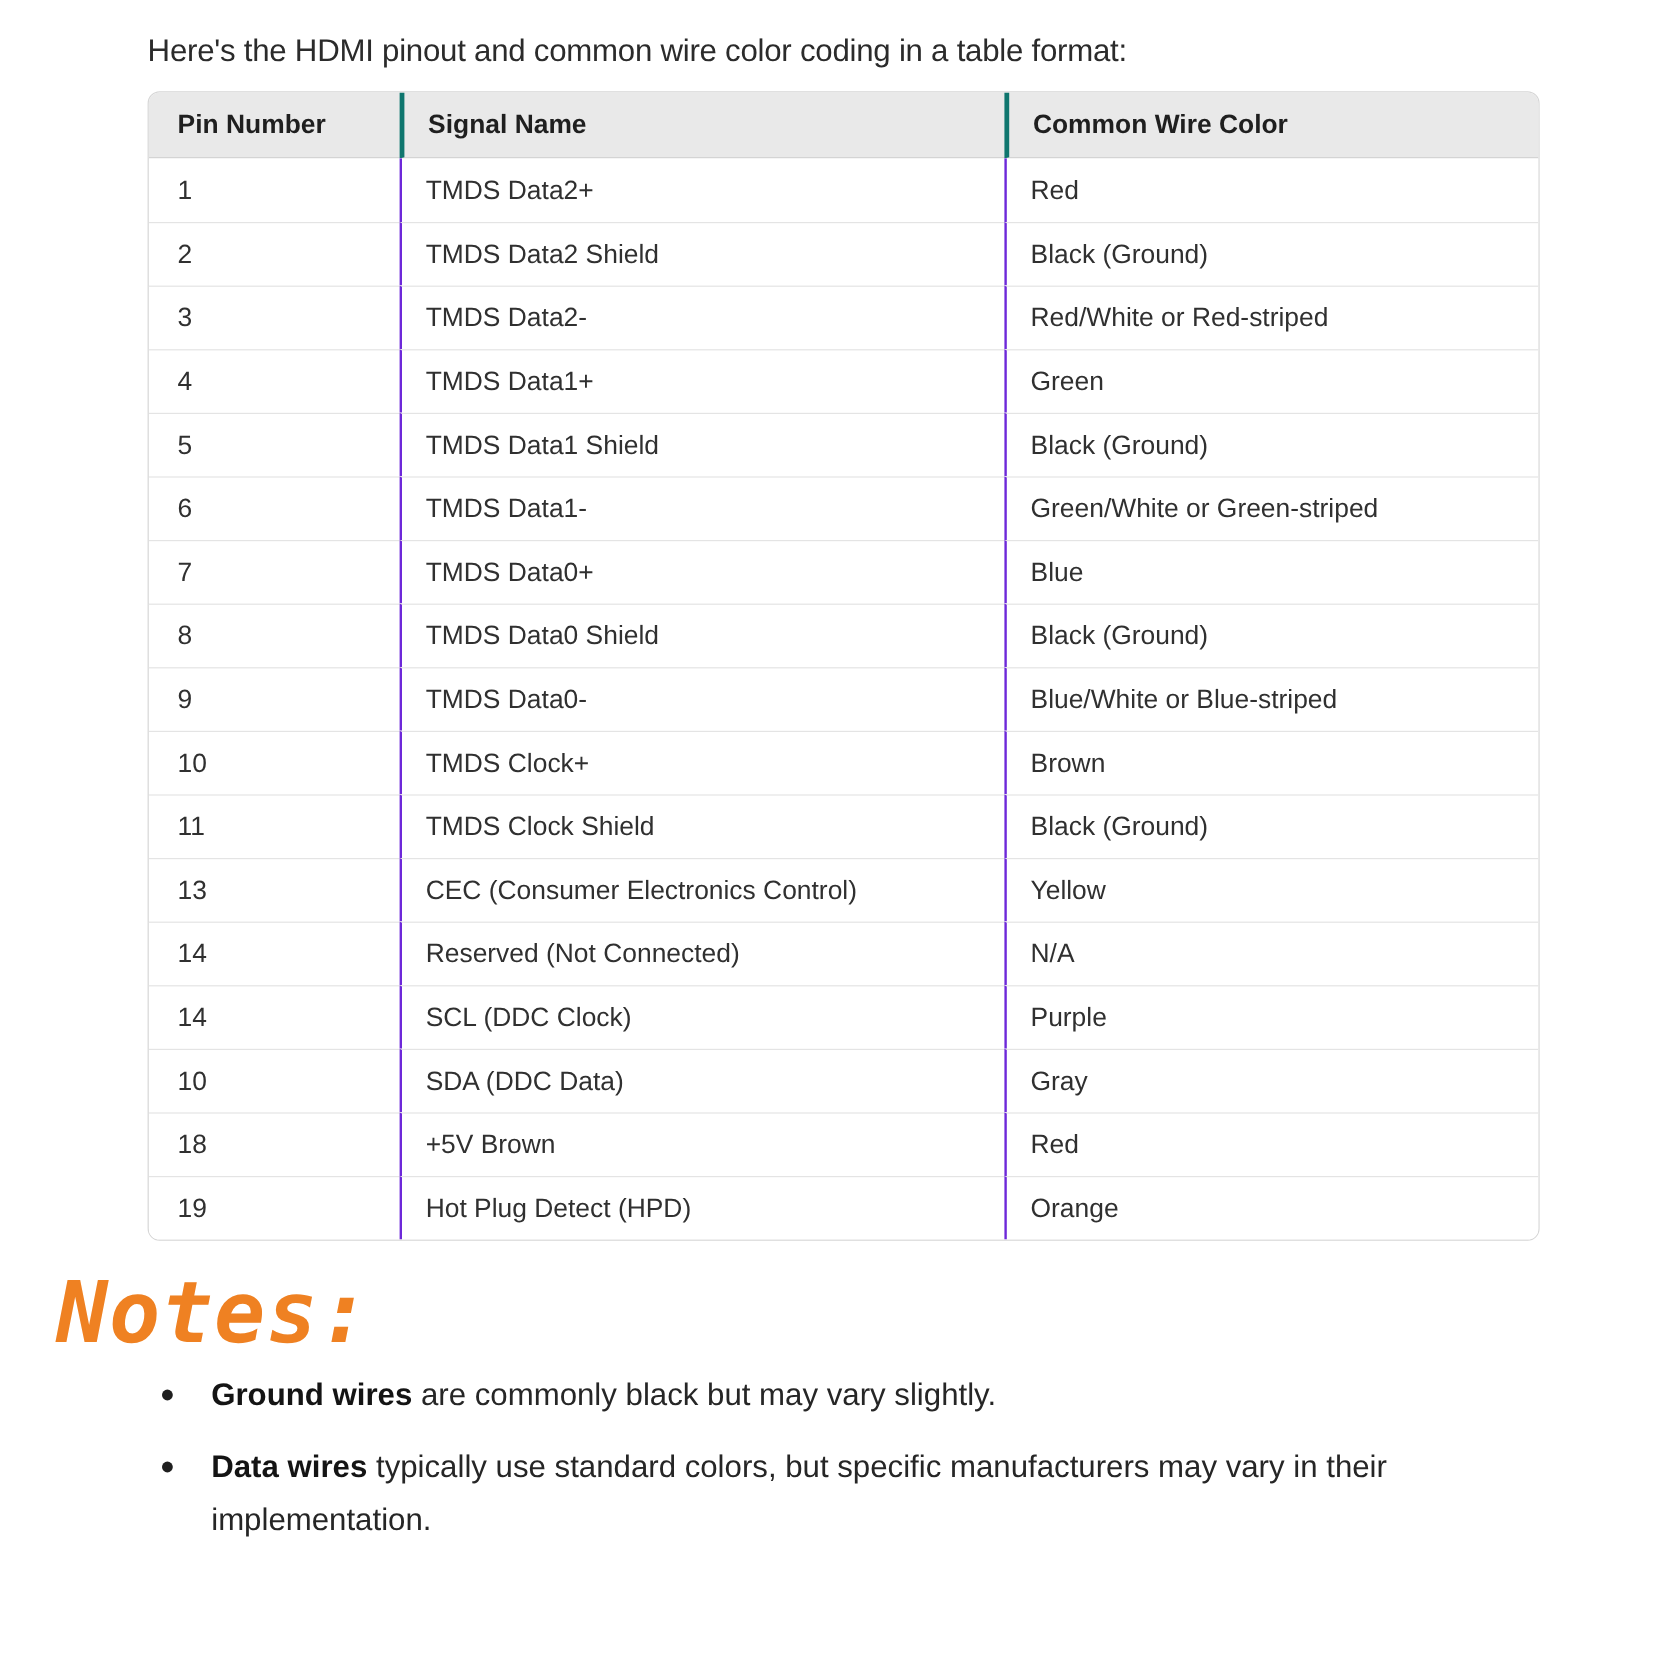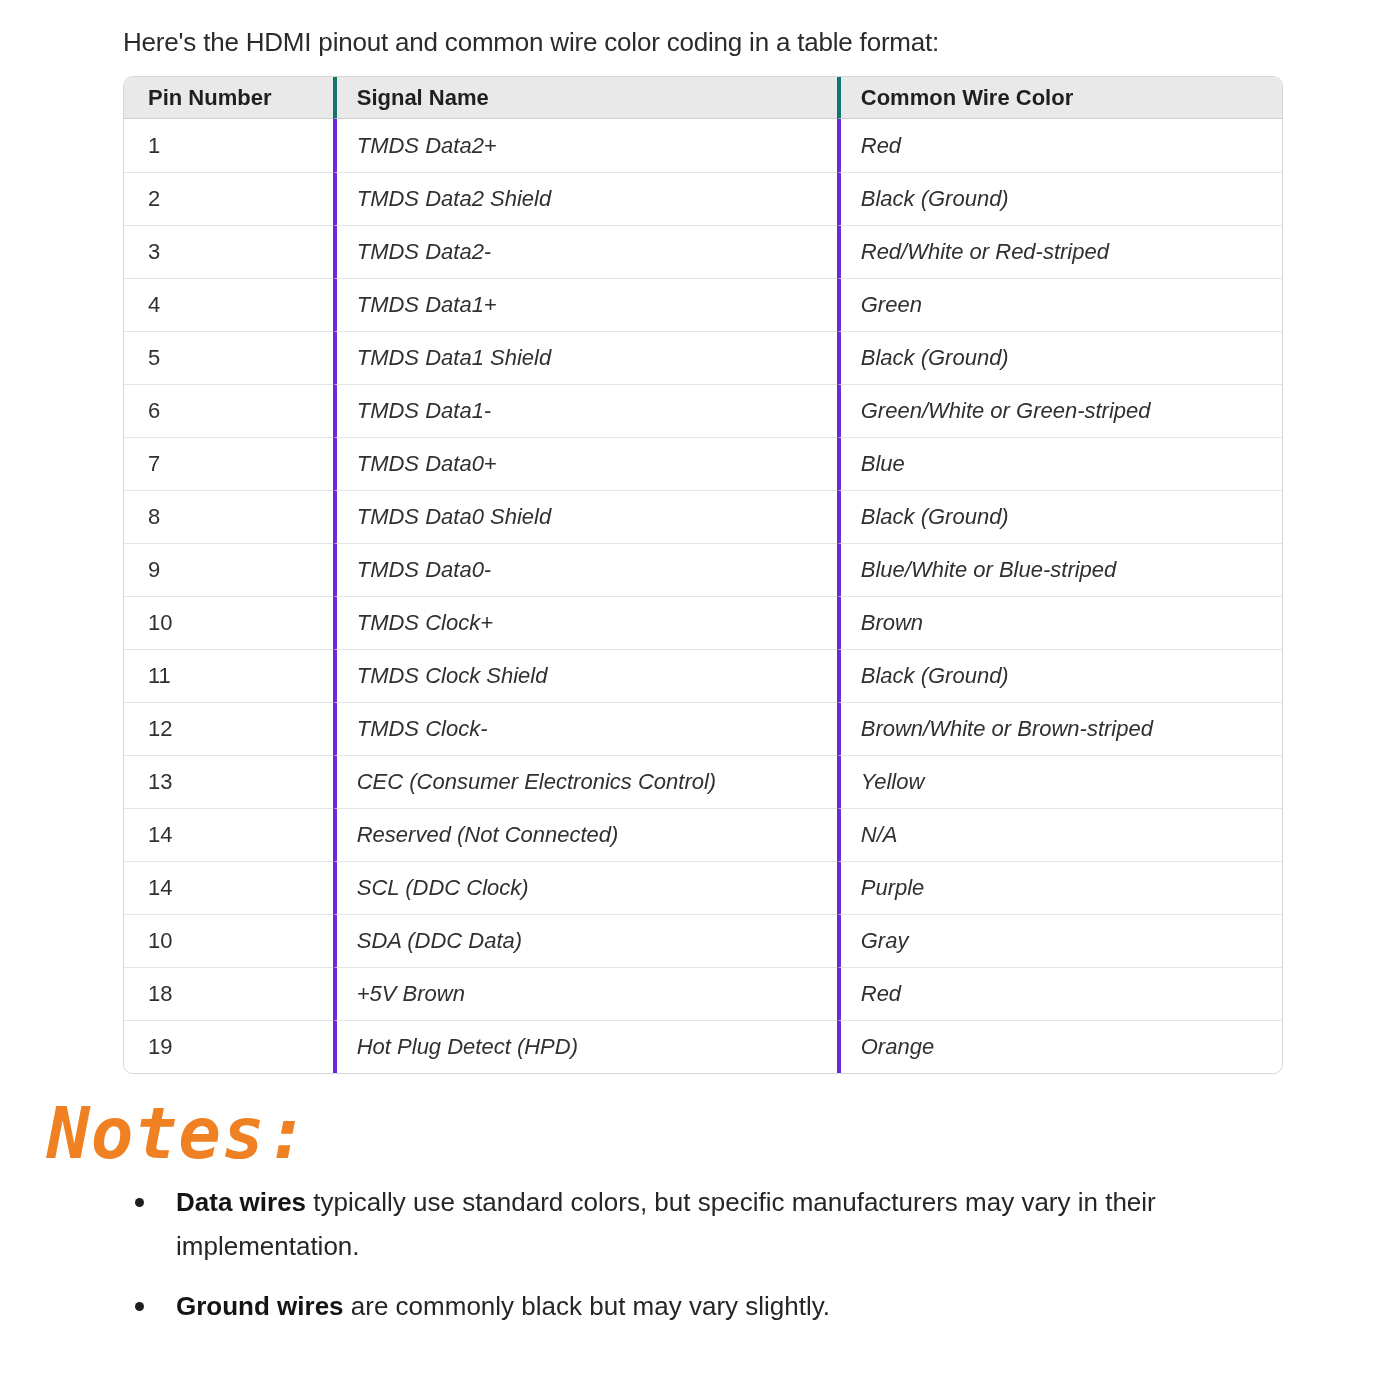--- a/index.html
+++ b/index.html
@@ -25,36 +25,36 @@
     background: #ffffff;
   }
   table.pinout {
     width: 100%;
     border-collapse: separate;
     border-spacing: 0;
     font-size: 22px;
   }
   table.pinout th {
     background: #e9e9e9;
-    height: 42px;
+    height: 55px;
     text-align: left;
     font-weight: 700;
     color: #1f1f1f;
     border-bottom: 1px solid #cfcfcf;
     vertical-align: middle;
   }
   table.pinout td {
     height: 53px;
     color: #303030;
     vertical-align: middle;
     background: #ffffff;
   }
   table.pinout tbody tr + tr td { border-top: 1px solid #e4e4e4; }
   table.pinout th:nth-child(2), table.pinout th:nth-child(3) { border-left: 4px solid #0f766e; }
-  table.pinout td:nth-child(2), table.pinout td:nth-child(3) { border-left: 4px solid #6d28d9; font-style: italic; }
+  table.pinout td:nth-child(2), table.pinout td:nth-child(3) { border-left: 2px solid #6d28d9; }
   table.pinout th:first-child, table.pinout td:first-child { padding-left: 24px; }
   table.pinout th:nth-child(2), table.pinout td:nth-child(2),
   table.pinout th:nth-child(3), table.pinout td:nth-child(3) { padding-left: 20px; }
   .col-pin  { width: 209px; }
   .col-sig  { width: 505px; }
   .col-color{ width: 446px; }
   .notes-heading {
     margin: 30px 0 0 47px;
     font-family: "DejaVu Sans Mono", monospace;
     font-style: italic;
@@ -159,25 +159,20 @@
             <td>10</td>
             <td>TMDS Clock+</td>
             <td>Brown</td>
           </tr>
           <tr>
             <td>11</td>
             <td>TMDS Clock Shield</td>
             <td>Black (Ground)</td>
           </tr>
           <tr>
-            <td>12</td>
-            <td>TMDS Clock-</td>
-            <td>Brown/White or Brown-striped</td>
-          </tr>
-          <tr>
             <td>13</td>
             <td>CEC (Consumer Electronics Control)</td>
             <td>Yellow</td>
           </tr>
           <tr>
             <td>14</td>
             <td>Reserved (Not Connected)</td>
             <td>N/A</td>
           </tr>
           <tr>
@@ -201,20 +196,20 @@
             <td>Orange</td>
           </tr>
         </tbody>
     </table>
   </div>
 
   <h2 class="notes-heading">Notes:</h2>
 
   <ul class="notes-list">
     <li>
+      <span class="bullet-dot"></span><span class="b">Ground wires</span><span> are commonly black but may vary slightly.</span>
+    </li>
+    <li>
       <span class="bullet-dot"></span><span class="b">Data wires</span><span> typically use standard colors, but specific manufacturers may vary in their implementation.</span>
     </li>
-    <li>
-      <span class="bullet-dot"></span><span class="b">Ground wires</span><span> are commonly black but may vary slightly.</span>
-    </li>
   </ul>
 
 </div>
 
 </body></html>

